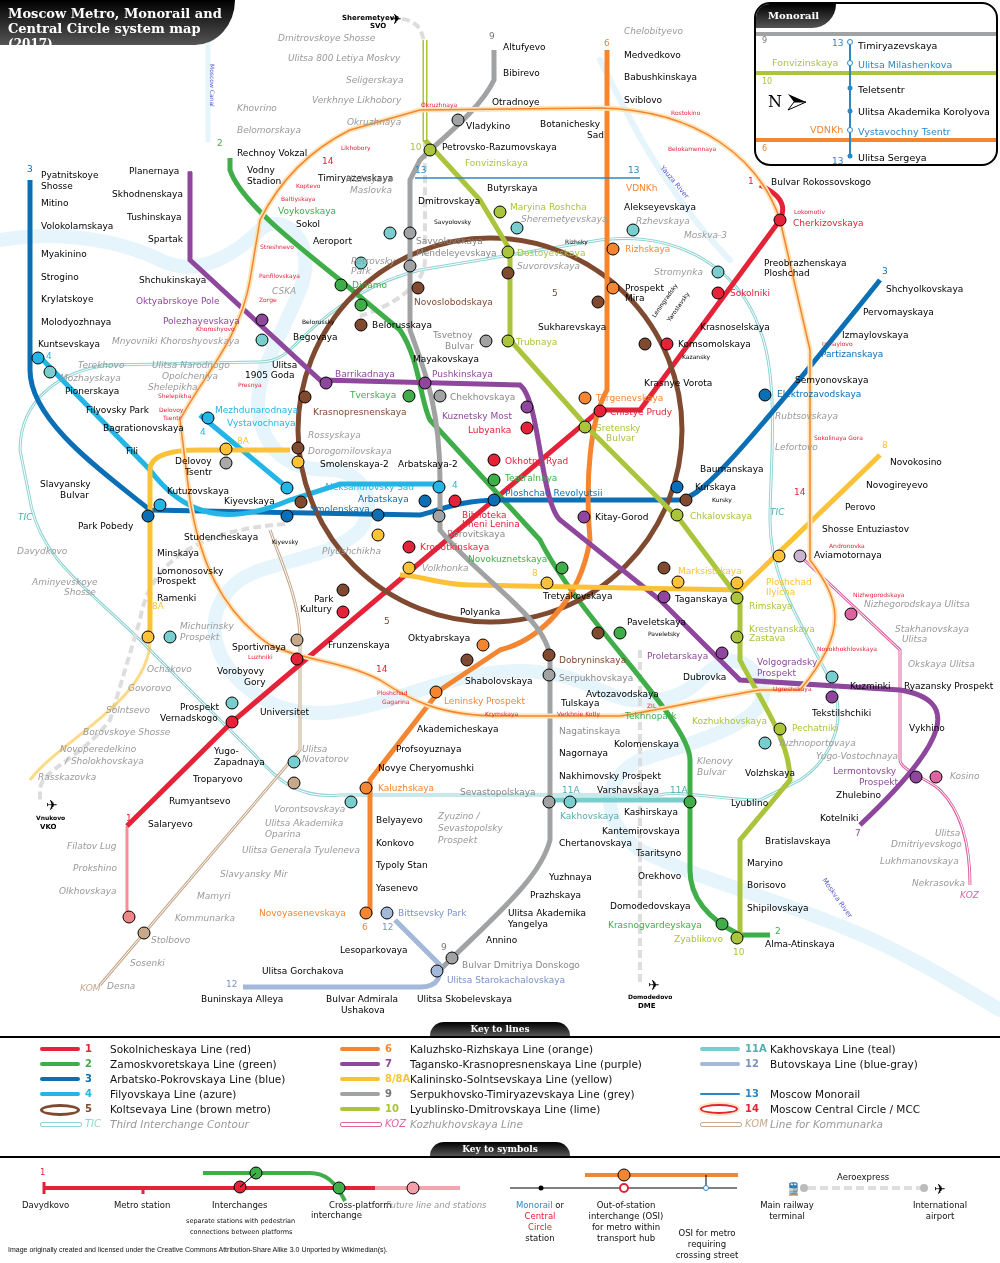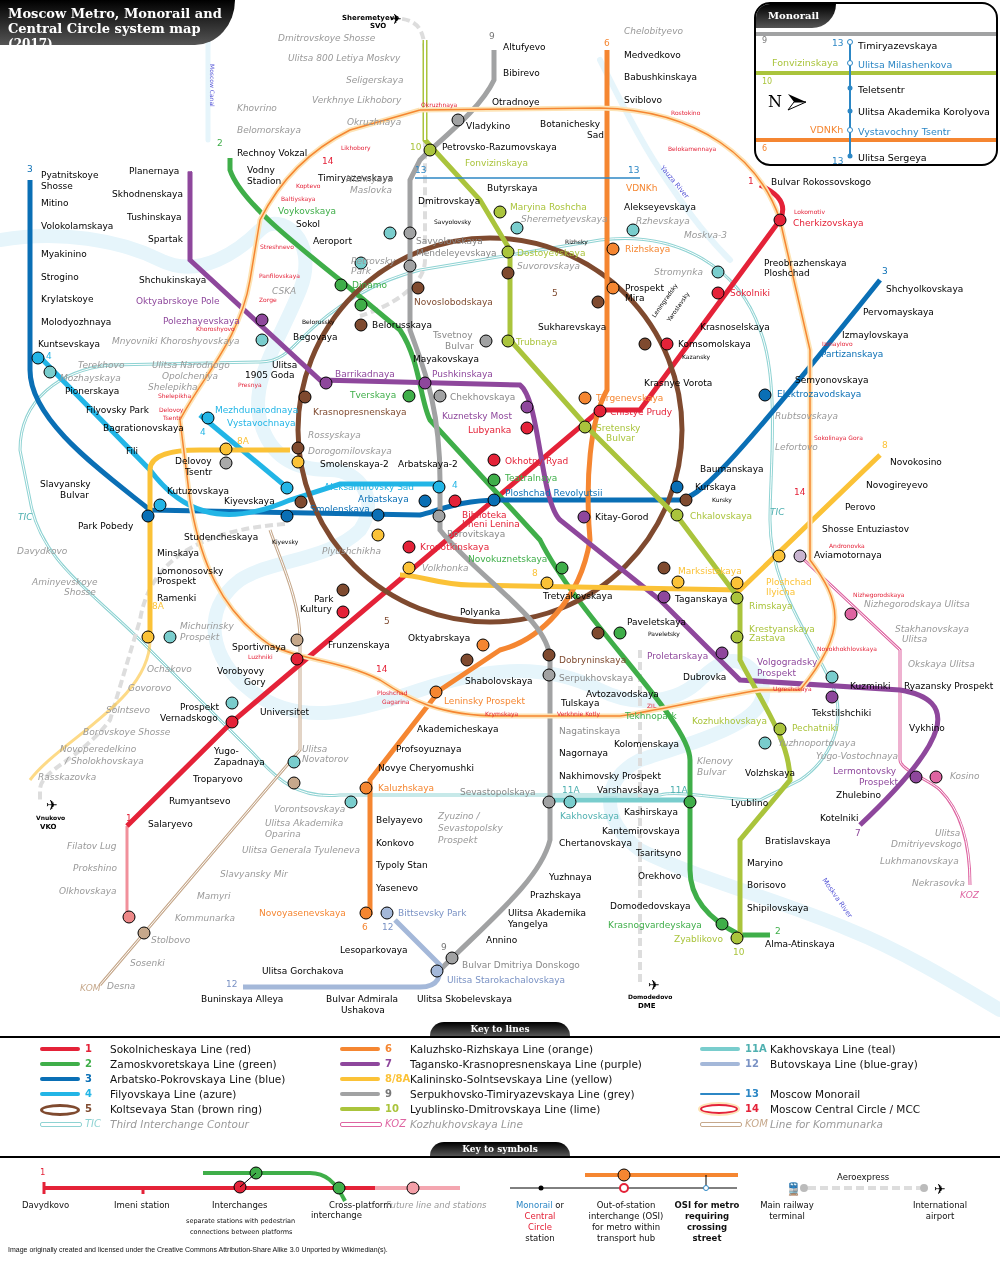--- a/index.html
+++ b/index.html
@@ -644,21 +644,21 @@
       <span class="lbl">Arbatsko-Pokrovskaya Line (blue)</span>
     </div>
     <div class="legend-item" style="left: 40px; top: 1087px; width: 300px;">
       <span class="swatch" style="background: rgb(34, 181, 230);"></span>
       <span class="num" style="color: rgb(34, 181, 230);">4</span>
       <span class="lbl">Filyovskaya Line (azure)</span>
     </div>
     <div class="legend-item" style="left: 40px; top: 1102px; width: 300px;">
       <span class="swatch" style="background: transparent; border: 3px solid rgb(127, 74, 47); border-radius: 50%; height: 6px; top: 2px; width: 34px;"></span>
       <span class="num" style="color: rgb(127, 74, 47);">5</span>
-      <span class="lbl">Koltsevaya Stan (brown ring)</span>
+      <span class="lbl">Koltsevaya Line (brown metro)</span>
     </div>
     <div class="legend-item dim" style="left: 40px; top: 1117px; width: 300px;">
       <span class="swatch" style="background: rgb(255, 255, 255); border: 1px solid rgb(143, 211, 211); height: 3px;"></span>
       <span class="num" style="color: rgb(143, 211, 211);">TIC</span>
       <span class="lbl">Third Interchange Contour</span>
     </div>
     <div class="legend-item" style="left: 340px; top: 1042px; width: 300px;">
       <span class="swatch" style="background: rgb(245, 134, 49);"></span>
       <span class="num" style="color: rgb(245, 134, 49);">6</span>
       <span class="lbl">Kaluzhsko-Rizhskaya Line (orange)</span>
@@ -738,36 +738,36 @@
   <circle cx="706" cy="32" r="2.5" fill="#fff" stroke="#2c87c5"></circle>
   <circle cx="804" cy="32" r="4" fill="#bbb"></circle>
   <line x1="808" y1="32" x2="920" y2="32" stroke="#ddd" stroke-width="4" stroke-dasharray="8,4"></line>
   <circle cx="924" cy="32" r="4" fill="#bbb"></circle>
   <text x="786" y="37" font-size="12">🚆</text>
   <text x="934" y="38" font-size="14">✈</text>
 </svg>
 
 <div class="sym-lbl" style="left:40px;top:1167px;color:#e42238;">1</div>
 <div class="sym-lbl" style="left:22px;top:1200px;">Davydkovo</div>
-<div class="sym-lbl" style="left:114px;top:1200px;">Imeni station</div>
+<div class="sym-lbl" style="left:114px;top:1200px;">Metro station</div>
 <div class="sym-lbl" style="left:212px;top:1200px;">Interchanges</div>
 <div class="sym-lbl" style="left:186px;top:1216px;font-size:6.5px;">separate stations with pedestrian</div>
 <div class="sym-lbl" style="left:190px;top:1227px;font-size:6.5px;">connections between platforms</div>
 <div class="sym-lbl" style="left:305px;top:1200px;margin-left:24px;">Cross-platform</div>
 <div class="sym-lbl" style="left:311px;top:1210px;">interchange</div>
 <div class="sym-lbl" style="left:386px;top:1200px;color:#999;font-style:italic;">Future line and stations</div>
 <div class="sym-lbl" style="left:512px;top:1200px;width:56px;">
   <span style="color:#2c87c5">Monorail</span><span> or</span><br>
   <span style="color:#e42238">Central Circle</span><br>
   <span>station</span>
 </div>
 <div class="sym-lbl" style="left:586px;top:1200px;width:80px;">
   <span>Out-of-station</span><br><span>interchange (OSI)</span><br><span>for metro within</span><br><span>transport hub</span>
 </div>
-<div class="sym-lbl" style="left:672px;top:1200px;width:70px;font-weight:bold;">
+<div class="sym-lbl" style="left:672px;top:1228px;width:70px;">
   <span>OSI for metro</span><br><span>requiring</span><br><span>crossing street</span>
 </div>
 <div class="sym-lbl" style="left:837px;top:1172px;">Aeroexpress</div>
 <div class="sym-lbl" style="left:760px;top:1200px;width:54px;">
   <span>Main railway</span><br><span>terminal</span>
 </div>
 <div class="sym-lbl" style="left:910px;top:1200px;width:60px;">
   <span>International</span><br><span>airport</span>
 </div>
 

